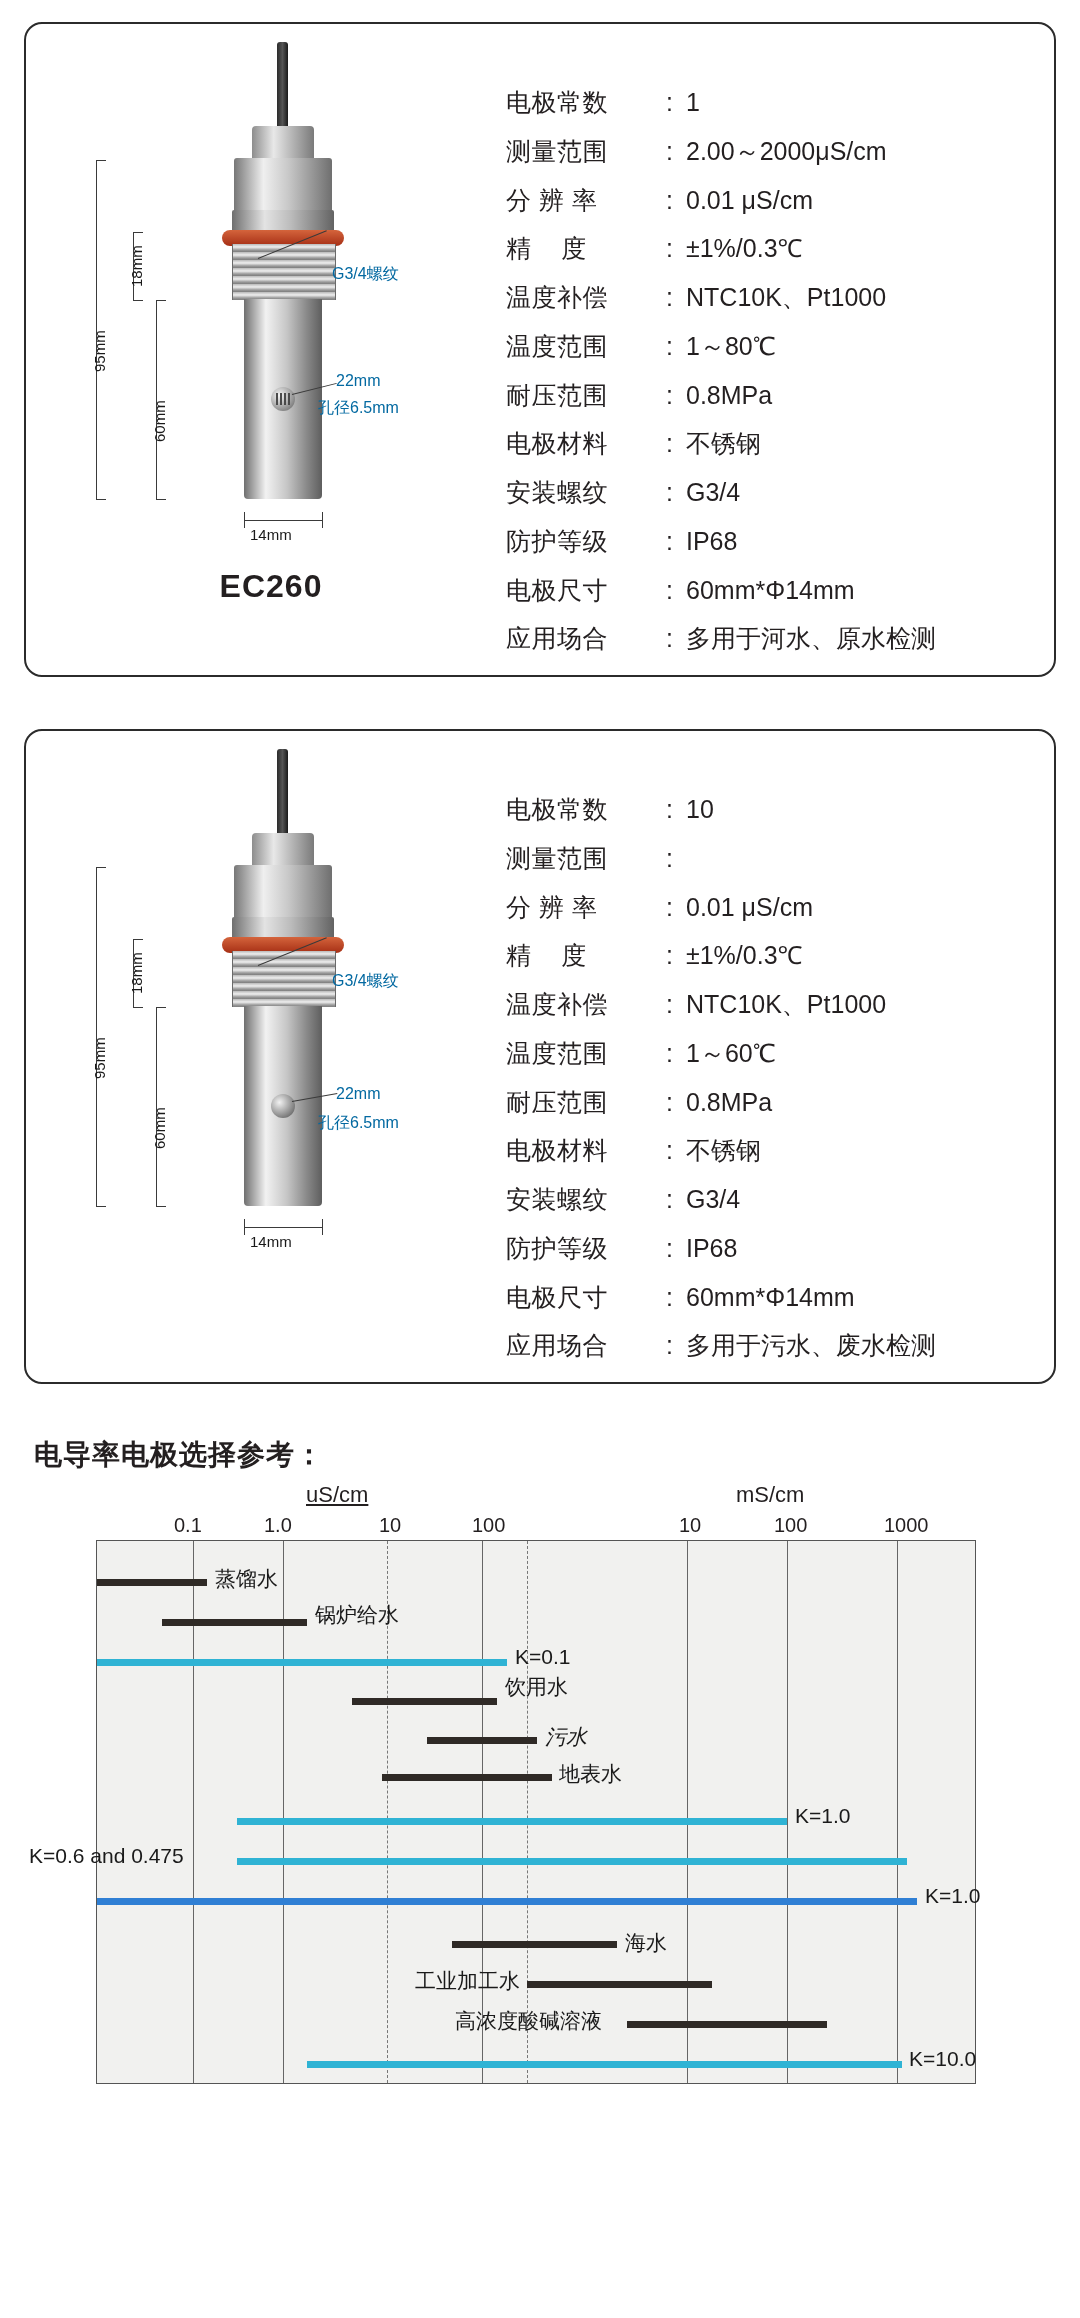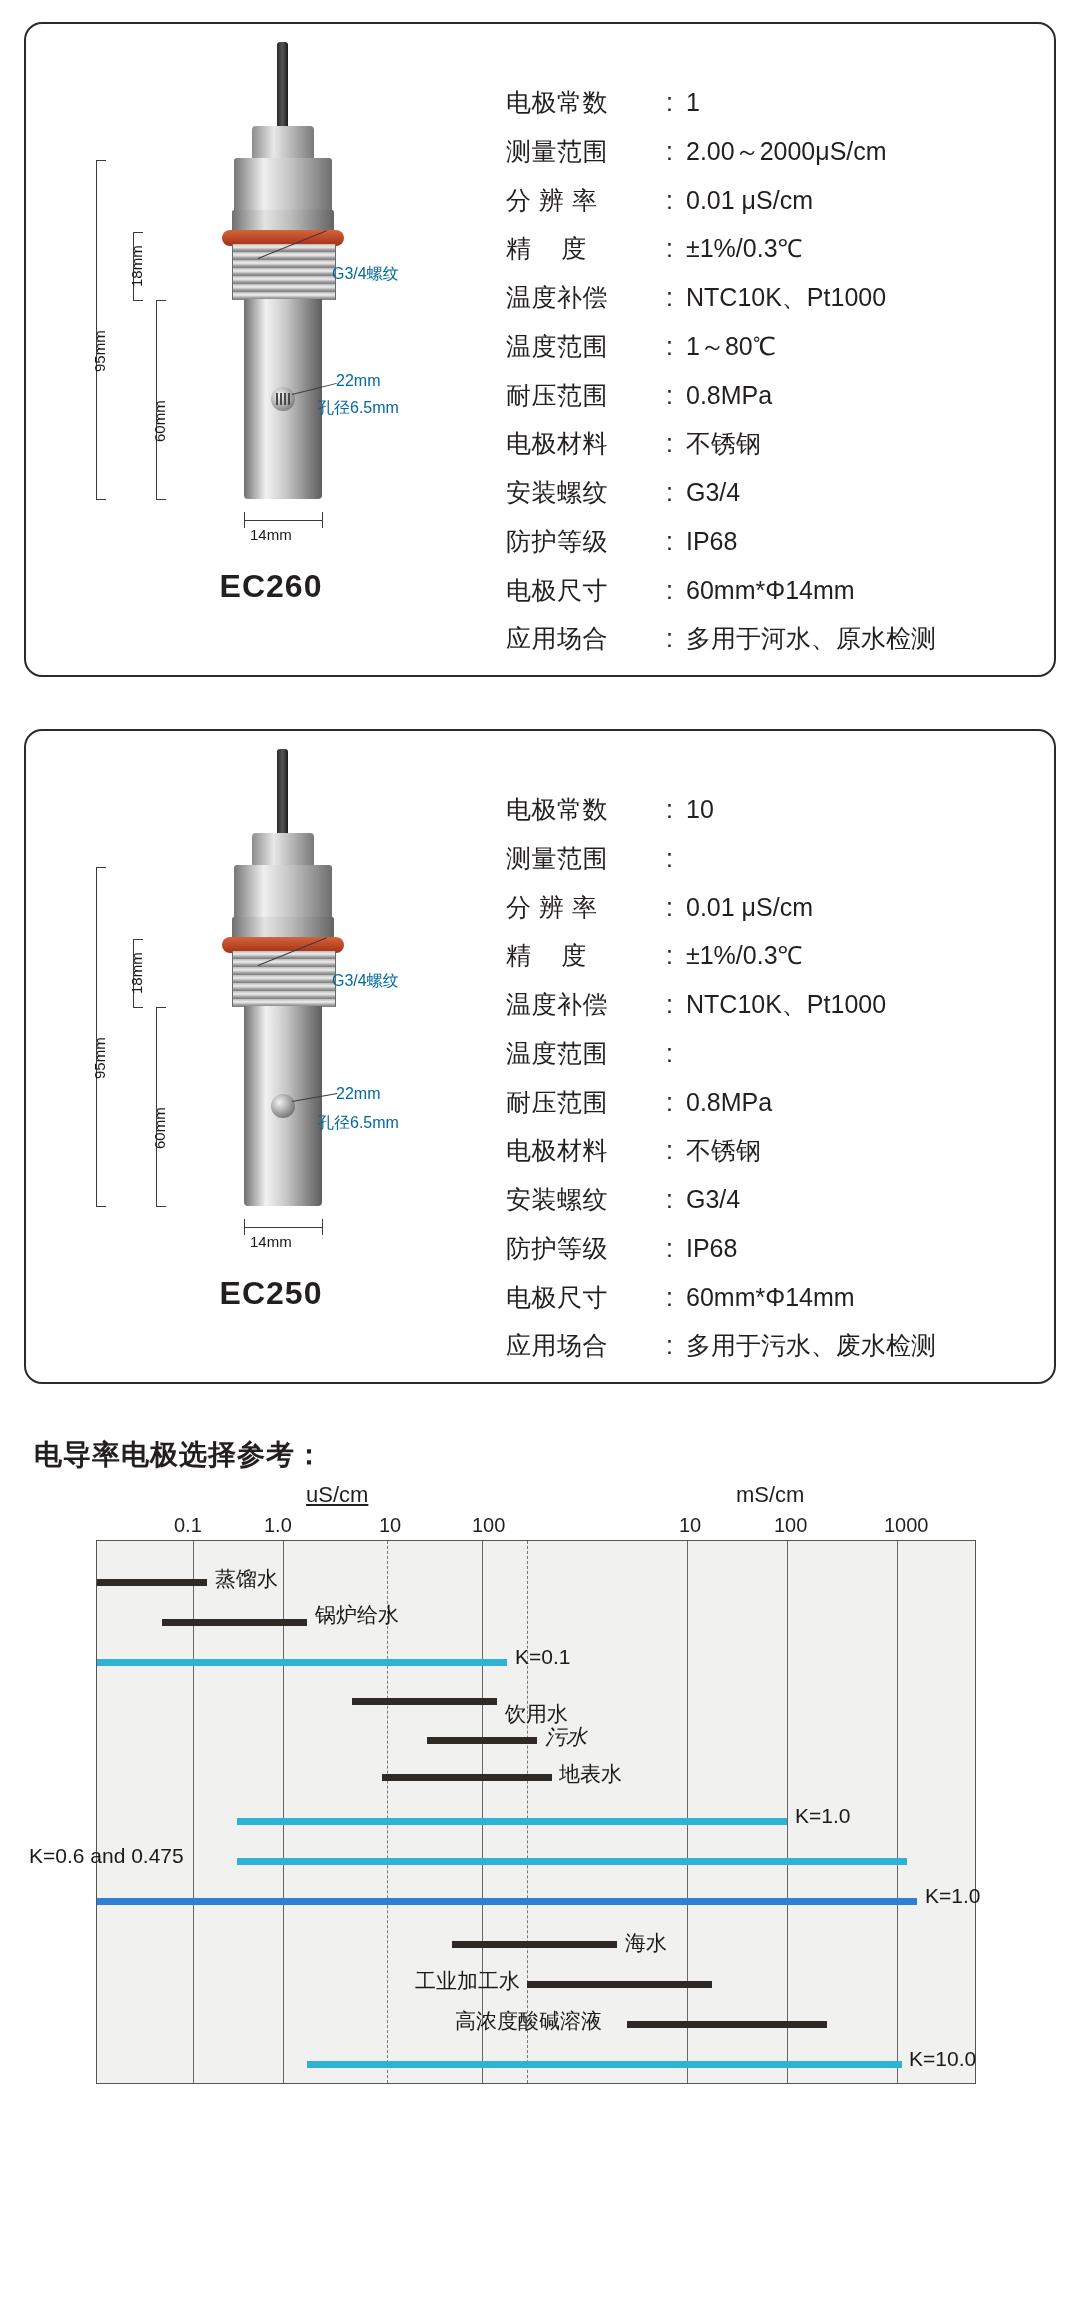--- a/index.html
+++ b/index.html
@@ -402,21 +402,20 @@
         <div class="dim-v" style="left:286px; top:470px; height:16px;"></div>
         <div class="dim-label" style="left:214px; top:484px;">14mm</div>
 
         <div class="lead" style="left:222px; top:216px; width:74px; transform:rotate(-22deg);"></div>
         <div class="callout" style="left:296px; top:222px;">G3/4螺纹</div>
 
         <div class="lead" style="left:256px; top:352px; width:46px; transform:rotate(-10deg);"></div>
         <div class="callout" style="left:300px; top:336px;">22mm</div>
         <div class="callout" style="left:282px; top:364px;">孔径6.5mm</div>
       </div>
-      <div class="model-name">EC250</div>
     </div>
 
     <div class="card-right">
       <div class="spec-row">
         <span class="spec-label">电极常数</span>
         <span class="spec-colon">:</span>
         <span class="spec-value">10</span>
       </div>
       <div class="spec-row">
         <span class="spec-label">测量范围</span>
@@ -433,20 +432,21 @@
         <span class="spec-value">±1%/0.3℃</span>
       </div>
       <div class="spec-row">
         <span class="spec-label">温度补偿</span>
         <span class="spec-colon">:</span>
         <span class="spec-value">NTC10K、Pt1000</span>
       </div>
       <div class="spec-row">
         <span class="spec-label">温度范围</span>
         <span class="spec-colon">:</span>
+        <span class="spec-value">1～60℃</span>
       </div>
       <div class="spec-row">
         <span class="spec-label">耐压范围</span>
         <span class="spec-colon">:</span>
         <span class="spec-value">0.8MPa</span>
       </div>
       <div class="spec-row">
         <span class="spec-label">电极材料</span>
         <span class="spec-colon">:</span>
         <span class="spec-value">不锈钢</span>
@@ -504,21 +504,21 @@
         <div class="bar dark" style="left:0px;   top:38px;  width:110px;"></div>
         <div class="bar-label" style="left:118px; top:24px;">蒸馏水</div>
 
         <div class="bar dark" style="left:65px;  top:78px;  width:145px;"></div>
         <div class="bar-label" style="left:218px; top:60px;">锅炉给水</div>
 
         <div class="bar cyan" style="left:0px;   top:118px; width:410px;"></div>
         <div class="bar-label" style="left:418px; top:104px;">K=0.1</div>
 
         <div class="bar dark" style="left:255px; top:157px; width:145px;"></div>
-        <div class="bar-label" style="left:408px; top:159px;">饮用水</div>
+        <div class="bar-label" style="left:408px; top:132px;">饮用水</div>
 
         <div class="bar dark" style="left:330px; top:196px; width:110px;"></div>
         <div class="bar-label" style="left:448px; top:182px;font-style:italic;">污水</div>
 
         <div class="bar dark" style="left:285px; top:233px; width:170px;"></div>
         <div class="bar-label" style="left:462px; top:219px;">地表水</div>
 
         <div class="bar cyan" style="left:140px; top:277px; width:550px;"></div>
         <div class="bar-label" style="left:698px; top:263px;">K=1.0</div>
 

